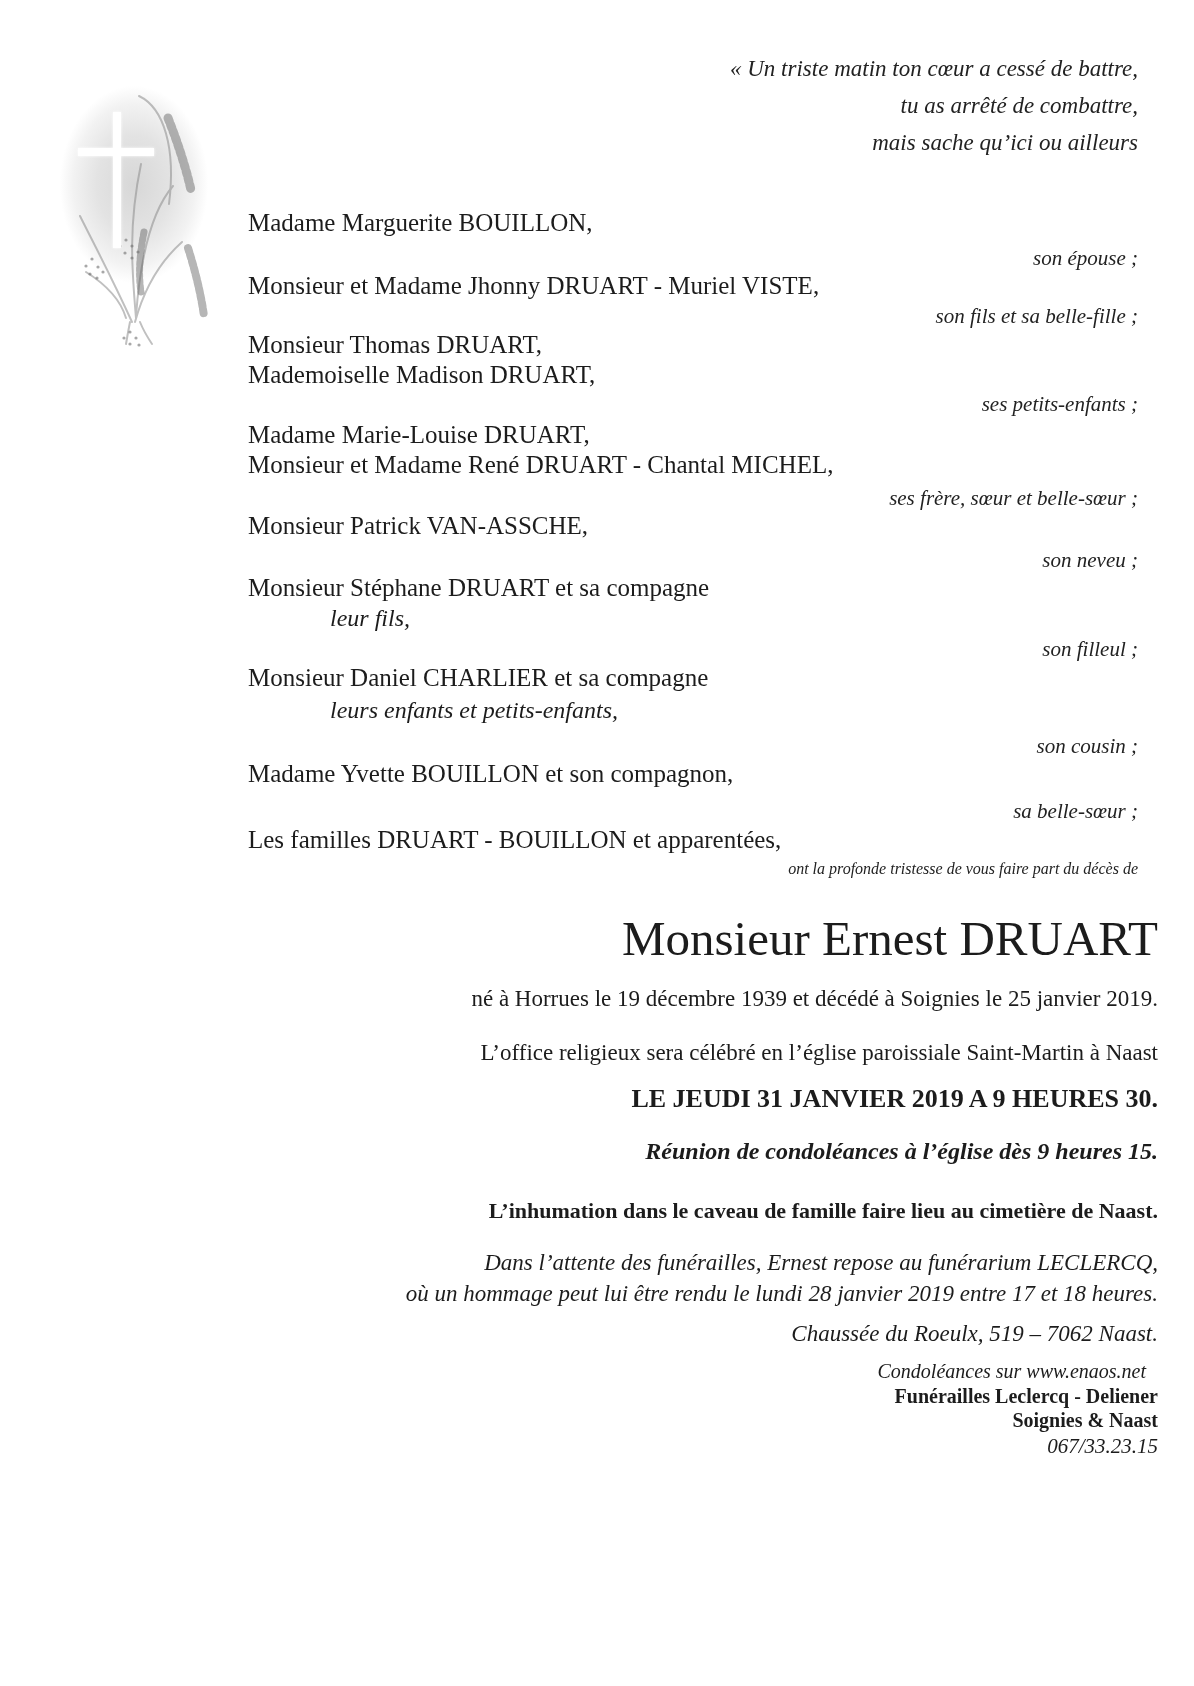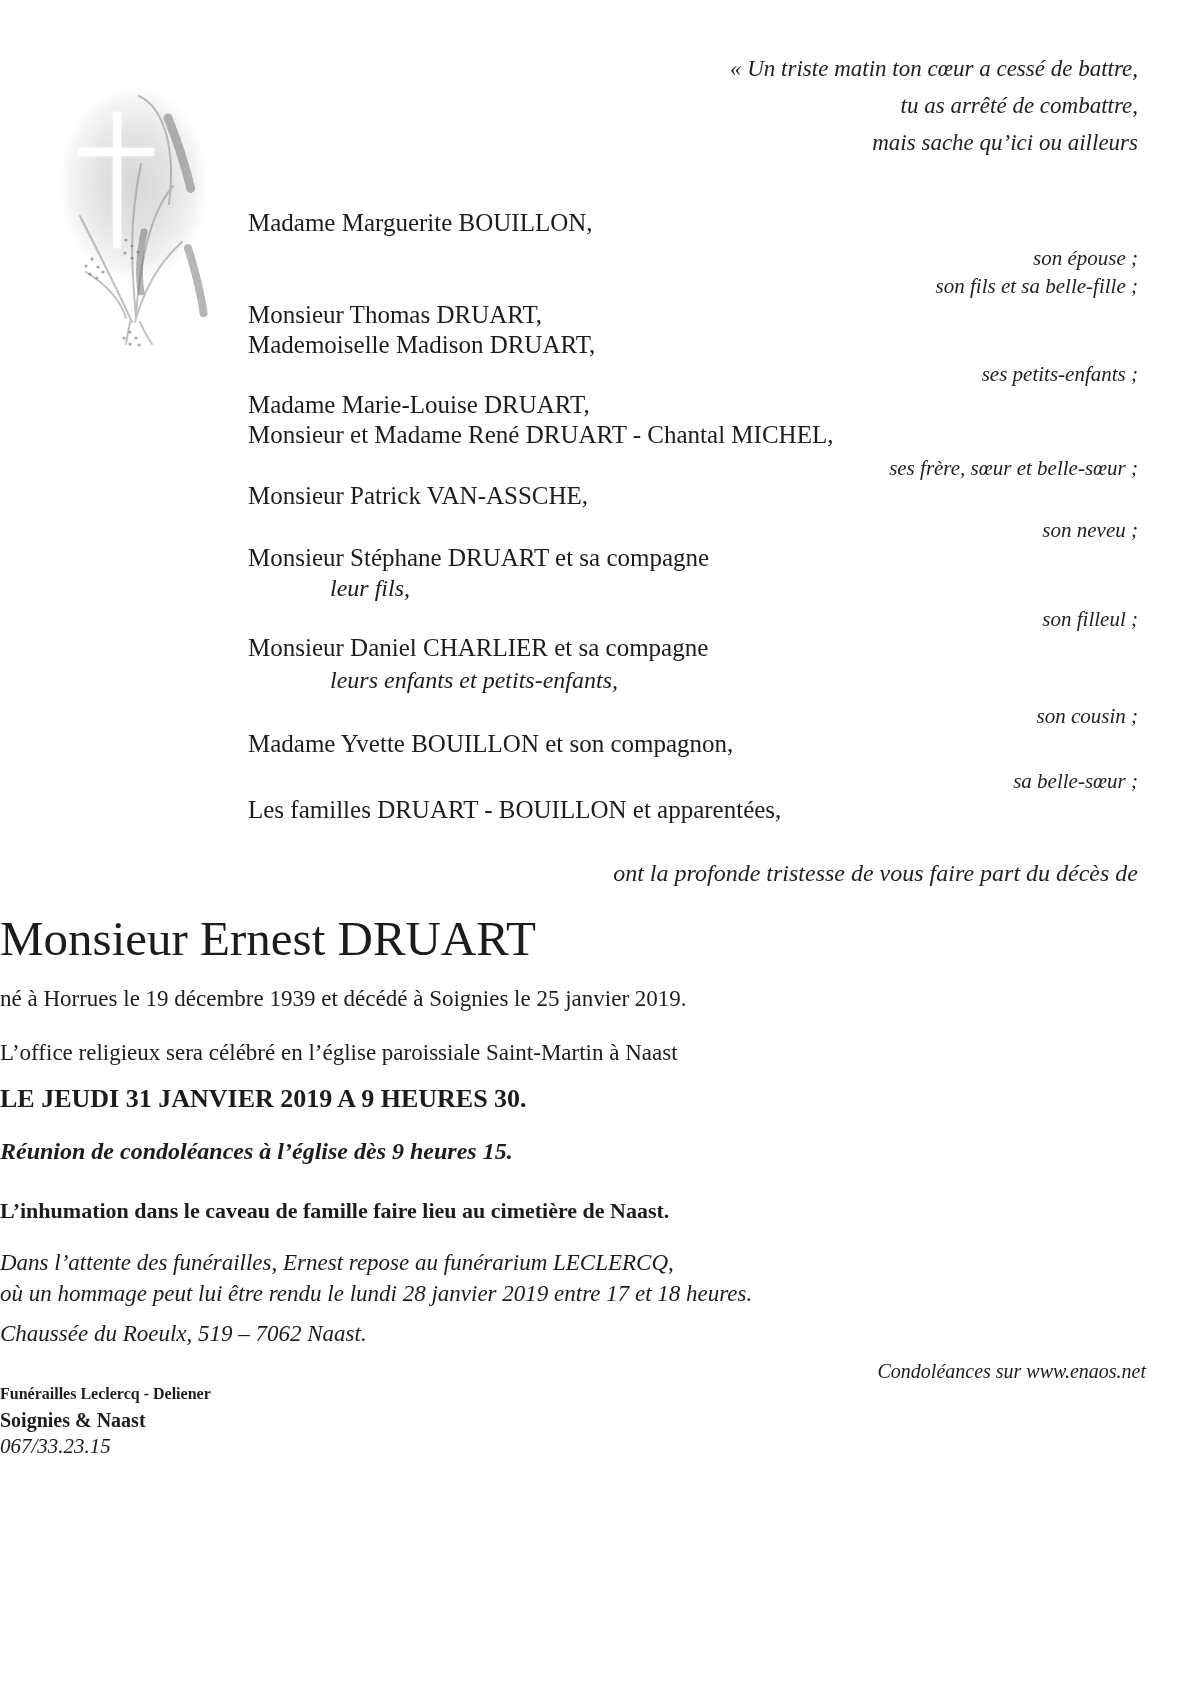--- a/index.html
+++ b/index.html
@@ -27,37 +27,37 @@
     text-align:right;font-style:italic;font-size:23px;line-height:37px;color:#222;
   }
   
   .family{position:absolute;top:208px;left:0;right:0;}
   .fl{white-space:nowrap;}
   .fl-name{font-size:25px;line-height:30px;padding-left:248px;text-align:left;}
   .fl-indent{font-size:24px;line-height:30px;padding-left:330px;text-align:left;font-style:italic;}
   .fl-rel{font-size:21px;line-height:26px;padding-right:56px;text-align:right;font-style:italic;color:#222;}
   .announce{
     position:absolute;top:860px;left:0;right:56px;
-    text-align:right;font-style:italic;font-size:24px;color:#222;
+    text-align:right;font-style:italic;font-size:16px;color:#222;
   }
   
-  .cline{position:absolute;left:0;right:8px;text-align:left;}
+  .cline{position:absolute;left:0;right:36px;text-align:right;}
   .deceased-name{top:912px;font-size:49px;line-height:54px;}
   .life-dates{top:986px;font-size:23px;}
   .office{top:1040px;font-size:23px;}
   .datetime{top:1084px;font-size:26px;font-weight:bold;}
   .meeting{top:1138px;font-size:24px;font-weight:bold;font-style:italic;}
   .burial{top:1198px;font-size:22px;font-weight:bold;}
   .attente{top:1250px;font-size:23px;font-style:italic;}
   .hommage{top:1281px;font-size:23px;font-style:italic;}
   .address{top:1321px;font-size:23px;font-style:italic;}
   .bold-inline{font-weight:normal;}
   
   .online{position:absolute;top:1360px;left:0;right:48px;text-align:right;font-style:italic;font-size:20px;}
-  .fh-name{top:1385px;font-size:16px;font-weight:bold;}
+  .fh-name{top:1385px;font-size:20px;font-weight:bold;}
   .fh-loc{top:1409px;font-size:20px;font-weight:bold;}
   .fh-phone{top:1434px;font-size:21px;font-style:italic;}
 </style>
 </head>
 <body>
 
 <div class="page">
 
   <div class="vignette">
     <svg class="wheat-svg" width="188" height="282" viewBox="0 0 188 282">
@@ -102,20 +102,21 @@
 
   <div class="quote">
     <div>« Un triste matin ton cœur a cessé de battre,</div>
     <div>tu as arrêté de combattre,</div>
     <div>mais sache qu’ici ou ailleurs</div>
   </div>
 
   <div class="family">
     <div class="fl fl-name" style="margin-top:0">Madame Marguerite BOUILLON,</div>
     <div class="fl fl-rel" style="margin-top:7px">son épouse ;</div>
+    <div class="fl fl-name" style="margin-top:0">Monsieur et Madame Jhonny DRUART - Muriel VISTE,</div>
     <div class="fl fl-rel" style="margin-top:2px">son fils et sa belle-fille ;</div>
     <div class="fl fl-name" style="margin-top:1px">Monsieur Thomas DRUART,</div>
     <div class="fl fl-name" style="margin-top:0">Mademoiselle Madison DRUART,</div>
     <div class="fl fl-rel" style="margin-top:1px">ses petits-enfants ;</div>
     <div class="fl fl-name" style="margin-top:3px">Madame Marie-Louise DRUART,</div>
     <div class="fl fl-name" style="margin-top:0">Monsieur et Madame René DRUART - Chantal MICHEL,</div>
     <div class="fl fl-rel" style="margin-top:5px">ses frère, sœur et belle-sœur ;</div>
     <div class="fl fl-name" style="margin-top:0">Monsieur Patrick VAN-ASSCHE,</div>
     <div class="fl fl-rel" style="margin-top:6px">son neveu ;</div>
     <div class="fl fl-name" style="margin-top:0">Monsieur Stéphane DRUART et sa compagne</div>

